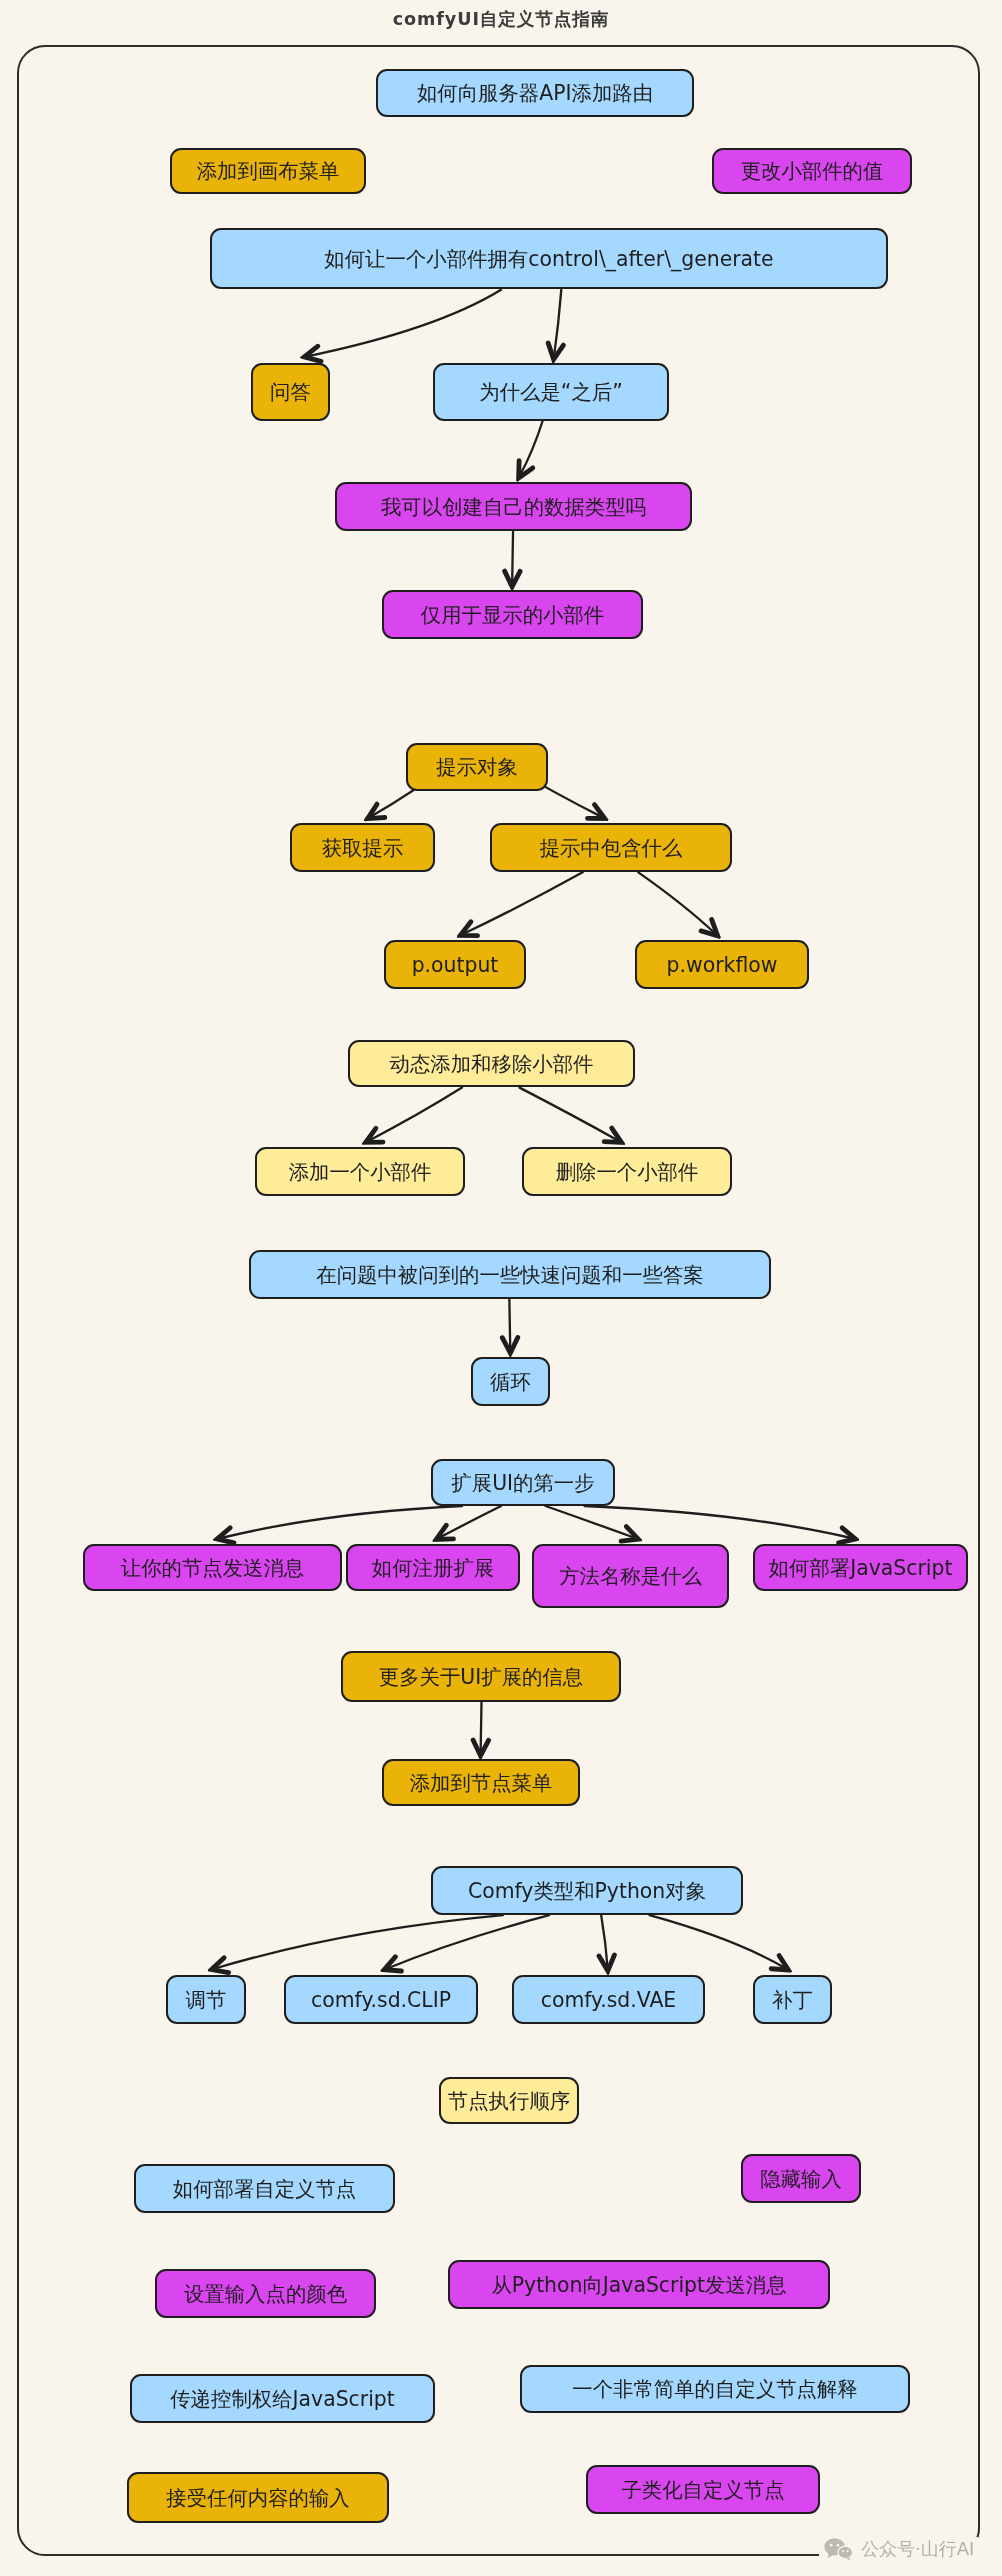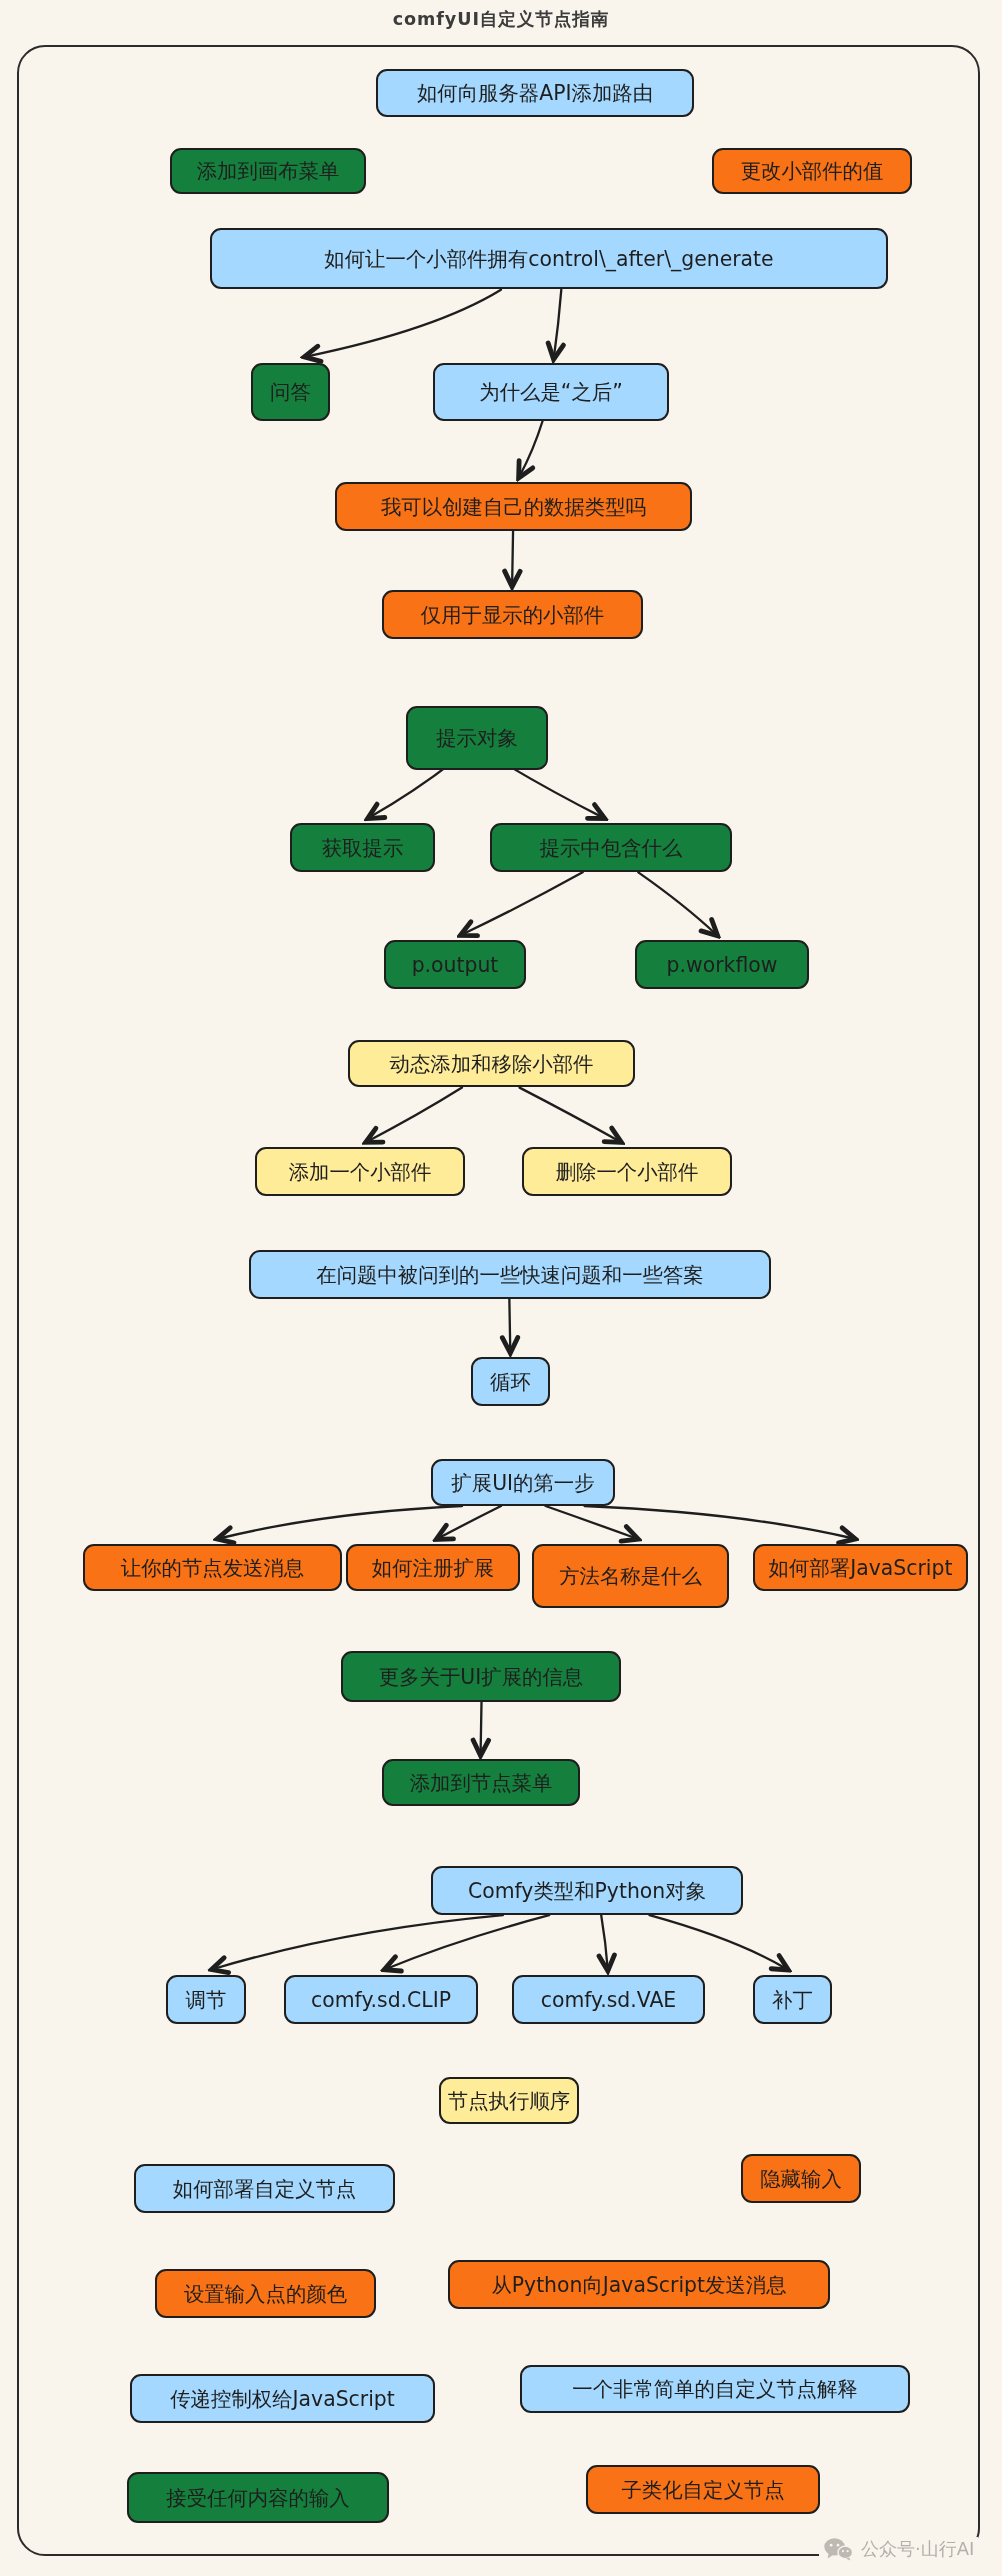--- a/index.html
+++ b/index.html
@@ -19,22 +19,22 @@
   }
   .arrows{position:absolute;left:0;top:0;width:1002px;height:2576px;pointer-events:none;}
   .arrows path{stroke:#1e1e1e;stroke-width:2.5;fill:none;stroke-linecap:round;}
   .node{
     position:absolute;display:flex;align-items:center;justify-content:center;
     border:2.3px solid #1e1e1e;border-radius:11px;box-sizing:border-box;
     font-size:20.4px;color:#1e1e1e;white-space:nowrap;text-align:center;
     padding:0 7.4px;overflow:hidden;
   }
   .c-blue{background:#a5d8ff;}
-  .c-pink{background:#15803d;}
-  .c-green{background:#f97316;}
+  .c-pink{background:#eab308;}
+  .c-green{background:#d946ef;}
   .c-yellow{background:#ffec99;}
   .footer{
     position:absolute;top:2537px;right:24px;
     display:flex;align-items:center;gap:8.4px;
     color:#b3b0ab;font-size:18px;z-index:5;background:#faf5ec;padding:0 3.7px;
   }
 </style>
 </head>
 <body>
 
@@ -73,21 +73,21 @@
   </svg>
 
   <div class="node c-blue" style="left:376px;top:69px;width:318px;height:48px">如何向服务器API添加路由</div>
   <div class="node c-pink" style="left:170px;top:148px;width:196px;height:46px">添加到画布菜单</div>
   <div class="node c-green" style="left:712px;top:148px;width:200px;height:46px">更改小部件的值</div>
   <div class="node c-blue" style="left:210px;top:228px;width:678px;height:61px">如何让一个小部件拥有control\_after\_generate</div>
   <div class="node c-pink" style="left:251px;top:363px;width:79px;height:58px">问答</div>
   <div class="node c-blue" style="left:433px;top:363px;width:236px;height:58px">为什么是“之后”</div>
   <div class="node c-green" style="left:335px;top:482px;width:357px;height:49px">我可以创建自己的数据类型吗</div>
   <div class="node c-green" style="left:382px;top:590px;width:261px;height:49px">仅用于显示的小部件</div>
-  <div class="node c-pink" style="left:406px;top:706px;width:142px;height:64px">提示对象</div>
+  <div class="node c-pink" style="left:406px;top:743px;width:142px;height:48px">提示对象</div>
   <div class="node c-pink" style="left:290px;top:823px;width:145px;height:49px">获取提示</div>
   <div class="node c-pink" style="left:490px;top:823px;width:242px;height:49px">提示中包含什么</div>
   <div class="node c-pink" style="left:384px;top:940px;width:142px;height:49px">p.output</div>
   <div class="node c-pink" style="left:635px;top:940px;width:174px;height:49px">p.workflow</div>
   <div class="node c-yellow" style="left:348px;top:1040px;width:287px;height:47px">动态添加和移除小部件</div>
   <div class="node c-yellow" style="left:255px;top:1147px;width:210px;height:49px">添加一个小部件</div>
   <div class="node c-yellow" style="left:522px;top:1147px;width:210px;height:49px">删除一个小部件</div>
   <div class="node c-blue" style="left:249px;top:1250px;width:522px;height:49px">在问题中被问到的一些快速问题和一些答案</div>
   <div class="node c-blue" style="left:471px;top:1357px;width:79px;height:49px">循环</div>
   <div class="node c-blue" style="left:431px;top:1459px;width:184px;height:47px">扩展UI的第一步</div>

